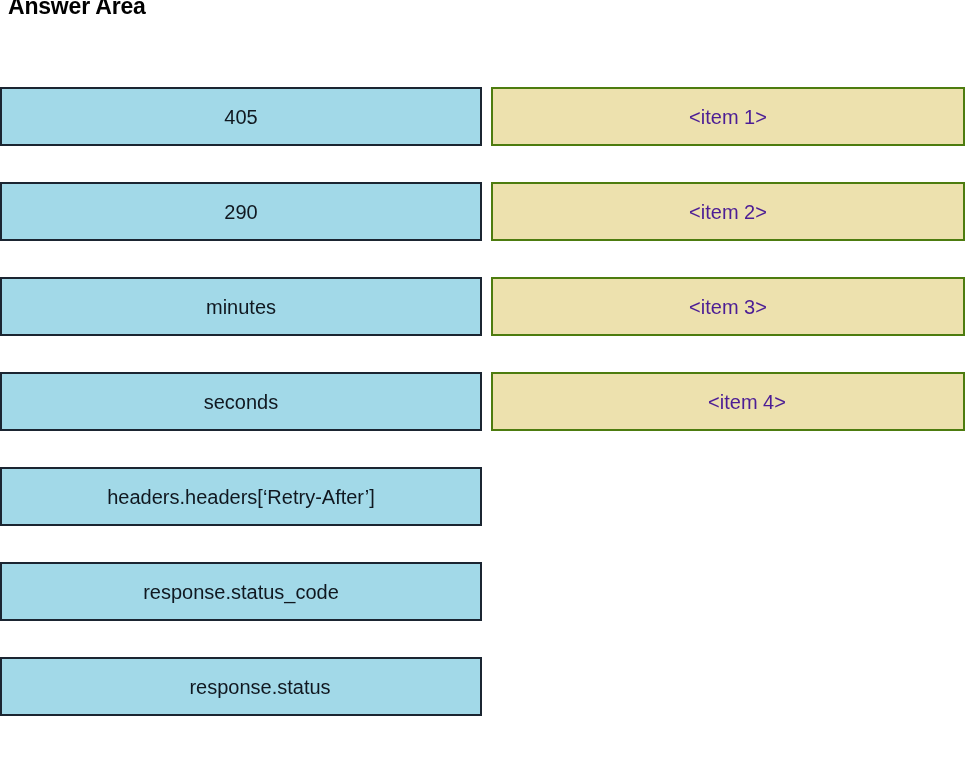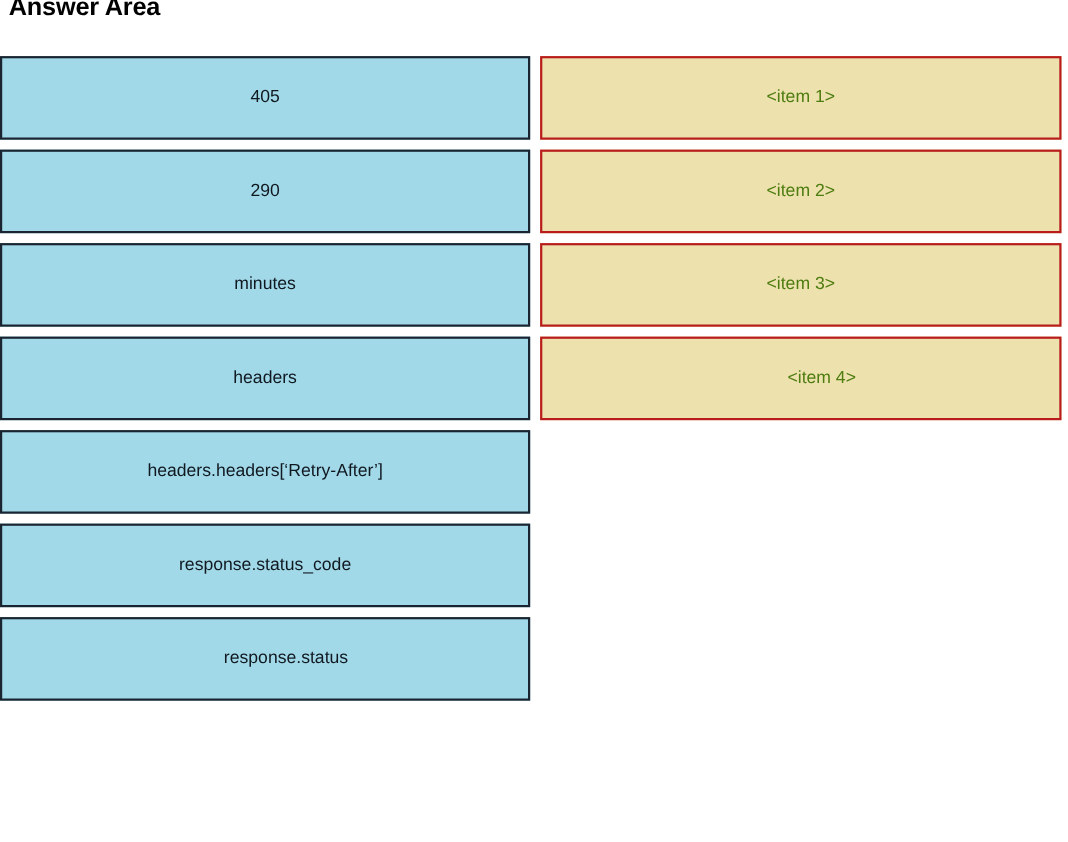--- a/index.html
+++ b/index.html
@@ -48,46 +48,47 @@
   }
   #target-column {
     left: 491px;
     top: 51px;
     width: 474px;
   }
 
   
   .tile {
     box-sizing: border-box;
-    height: 76px;
+    height: 59px;
     display: flex;
     align-items: center;
     justify-content: center;
     text-align: center;
-    font-size: 16px;
+    font-size: 20px;
     line-height: 24px;
     padding: 0 10px;
     margin-bottom: 9px;
     user-select: none;
+    margin-top: 36px;
   }
   .tile:last-child {
     margin-bottom: 0;
     padding-left: 48px;
   }
 
   .tile.source {
     background: #a2d9e8;
     border: 2px solid #1b2531;
     color: #101820;
   }
 
   .tile.target {
     background: #ede1ae;
-    border: 2px solid #b91c1c;
-    color: #4d7c0f;
+    border: 2px solid #4d7c0f;
+    color: #4c1d95;
   }
 
   .tile-label {
     display: block;
   }
 </style>
 </head>
 <body>
 
 <div id="page">
@@ -98,21 +99,21 @@
       <div class="tile source">
         <span class="tile-label">405</span>
       </div>
       <div class="tile source">
         <span class="tile-label">290</span>
       </div>
       <div class="tile source">
         <span class="tile-label">minutes</span>
       </div>
       <div class="tile source">
-        <span class="tile-label">headers</span>
+        <span class="tile-label">seconds</span>
       </div>
       <div class="tile source">
         <span class="tile-label">headers.headers[‘Retry-After’]</span>
       </div>
       <div class="tile source">
         <span class="tile-label">response.status_code</span>
       </div>
       <div class="tile source">
         <span class="tile-label">response.status</span>
       </div>

